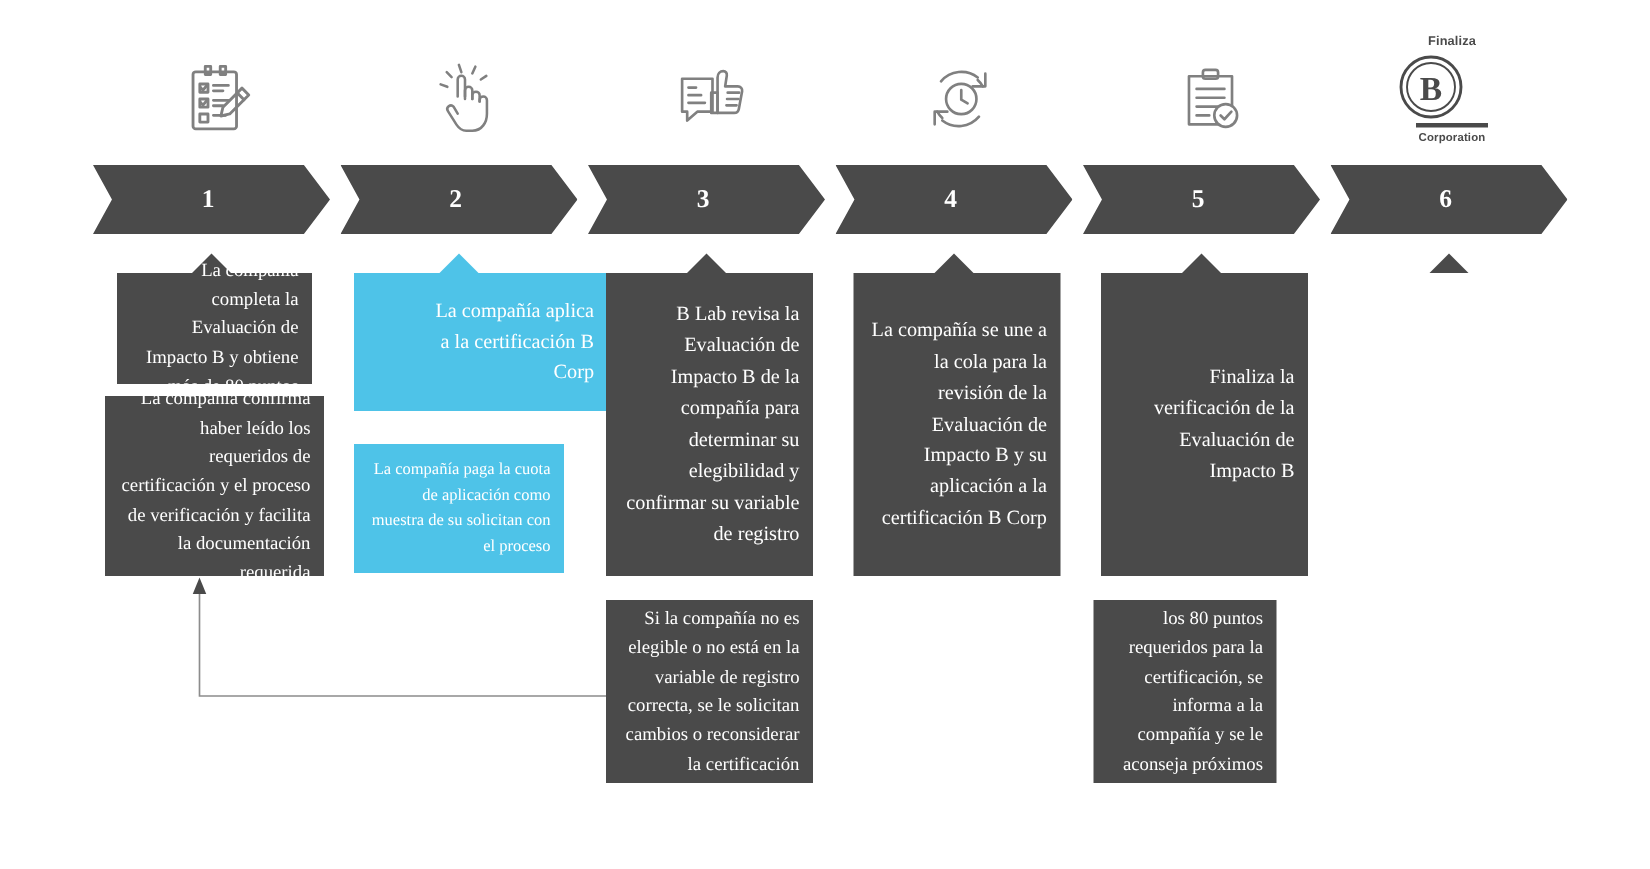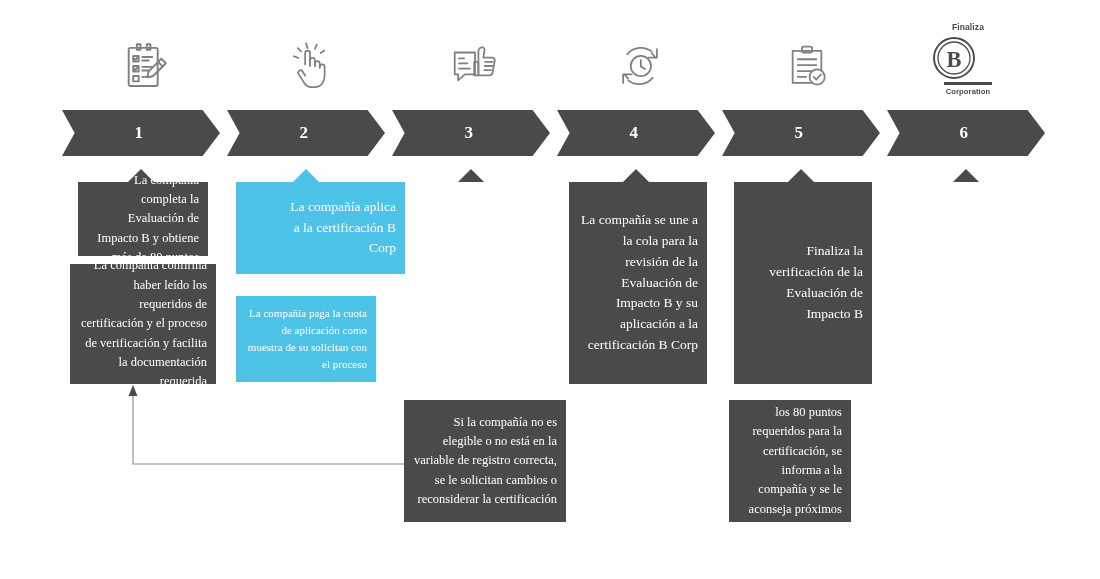--- a/index.html
+++ b/index.html
@@ -189,21 +189,24 @@
 
   <div class="tab cyan" style="left:293px; top:169px;"></div>
   <div class="card cyan center" style="left:236px; top:182px; width:169px; height:92px;padding-left:48px;">
     <span class="txt" style="font-size:13.5px;">La compañía aplica a la certificación B Corp</span>
   </div>
   <div class="card cyan center" style="left:236px; top:296px; width:140px; height:86px;">
     <span class="txt" style="font-size:11px;">La compañía paga la cuota de aplicación como muestra de su solicitan con el proceso</span>
   </div>
 
   <div class="tab dark" style="left:458px; top:169px;"></div>
-  <div class="card dark center" style="left:404px; top:400px; width:162px; height:122px;">
+  <div class="card dark center" style="left:404px; top:182px; width:138px; height:202px;">
+    <span class="txt" style="font-size:13.5px;">B Lab revisa la Evaluación de Impacto B de la compañía para determinar su elegibilidad y confirmar su variable de registro</span>
+  </div>
+  <div class="card dark center" style="left:404px; top:400px; width:138px; height:122px;">
     <span class="txt" style="font-size:12.5px;">Si la compañía no es elegible  o no está en la variable de registro  correcta, se le solicitan cambios o reconsiderar la certificación</span>
   </div>
 
   <div class="tab dark" style="left:623px; top:169px;"></div>
   <div class="card dark center" style="left:569px; top:182px; width:138px; height:202px;">
     <span class="txt" style="font-size:13.5px;">La compañía se une a la cola para la revisión de la Evaluación de Impacto B y su aplicación a la certificación B Corp</span>
   </div>
 
   <div class="tab dark" style="left:788px; top:169px;"></div>
   <div class="card dark center" style="left:734px; top:182px; width:138px; height:202px;padding-left:16px;">

